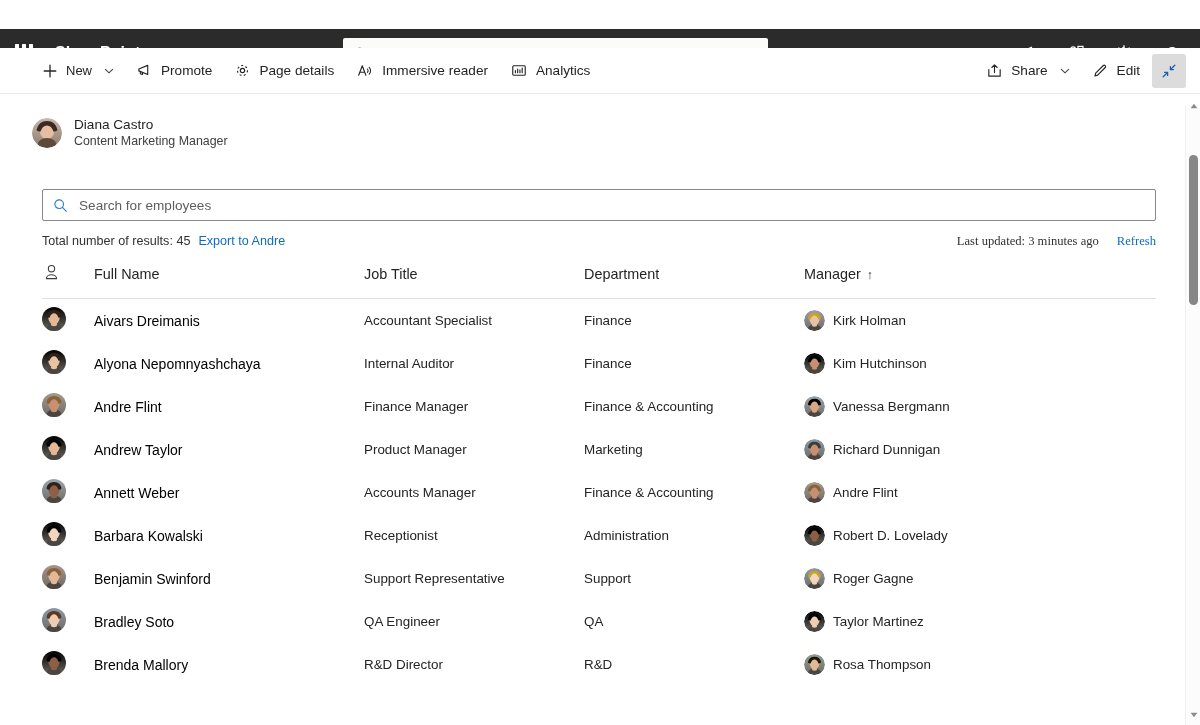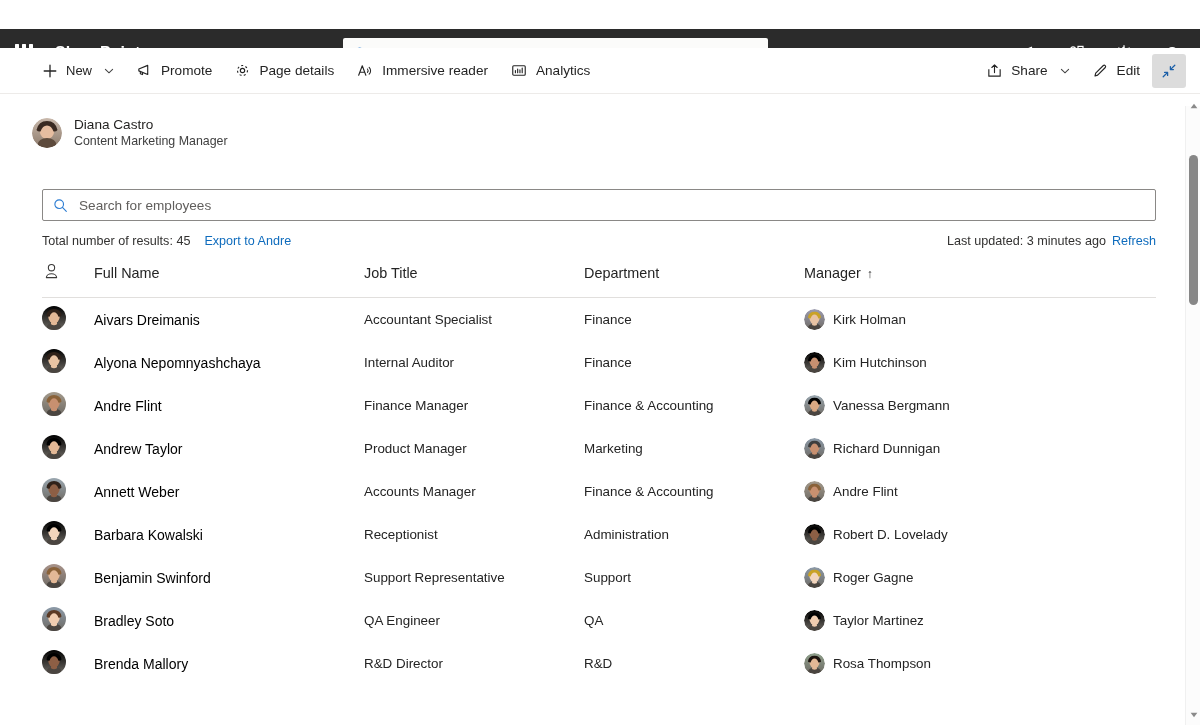--- a/index.html
+++ b/index.html
@@ -130,22 +130,22 @@
     font-family: "Liberation Sans", sans-serif;
     font-size: 13.6px; color: #323130; width: 100%;
   }
   .emp-search input::placeholder { color: #605e5c; opacity: 1; }
 
   .results-bar {
     display: flex; align-items: baseline;
     margin-top: 13px;
     font-size: 12.6px; color: #323130;
   }
-  .results-left { display: flex; align-items: baseline; gap: 14px; }
-  .results-right { margin-left: auto; display: flex; align-items: flex-end; gap: 6px; color: #323130; }
+  .results-left { display: flex; align-items: baseline; gap: 8px; }
+  .results-right { margin-left: auto; display: flex; align-items: flex-end; gap: 18px; color: #323130; font-family: Liberation Serif, serif; }
   .link { color: #0f6cbd; cursor: pointer; }
 
   
   table.emp { width: 100%; border-collapse: collapse; table-layout: fixed; margin-top: 14px; }
   table.emp th {
     text-align: left; font-weight: normal;
     font-size: 14.4px; color: #242424;
     padding: 0 0 13px 0;
     border-bottom: 1px solid #e1dfdd;
     vertical-align: middle;

